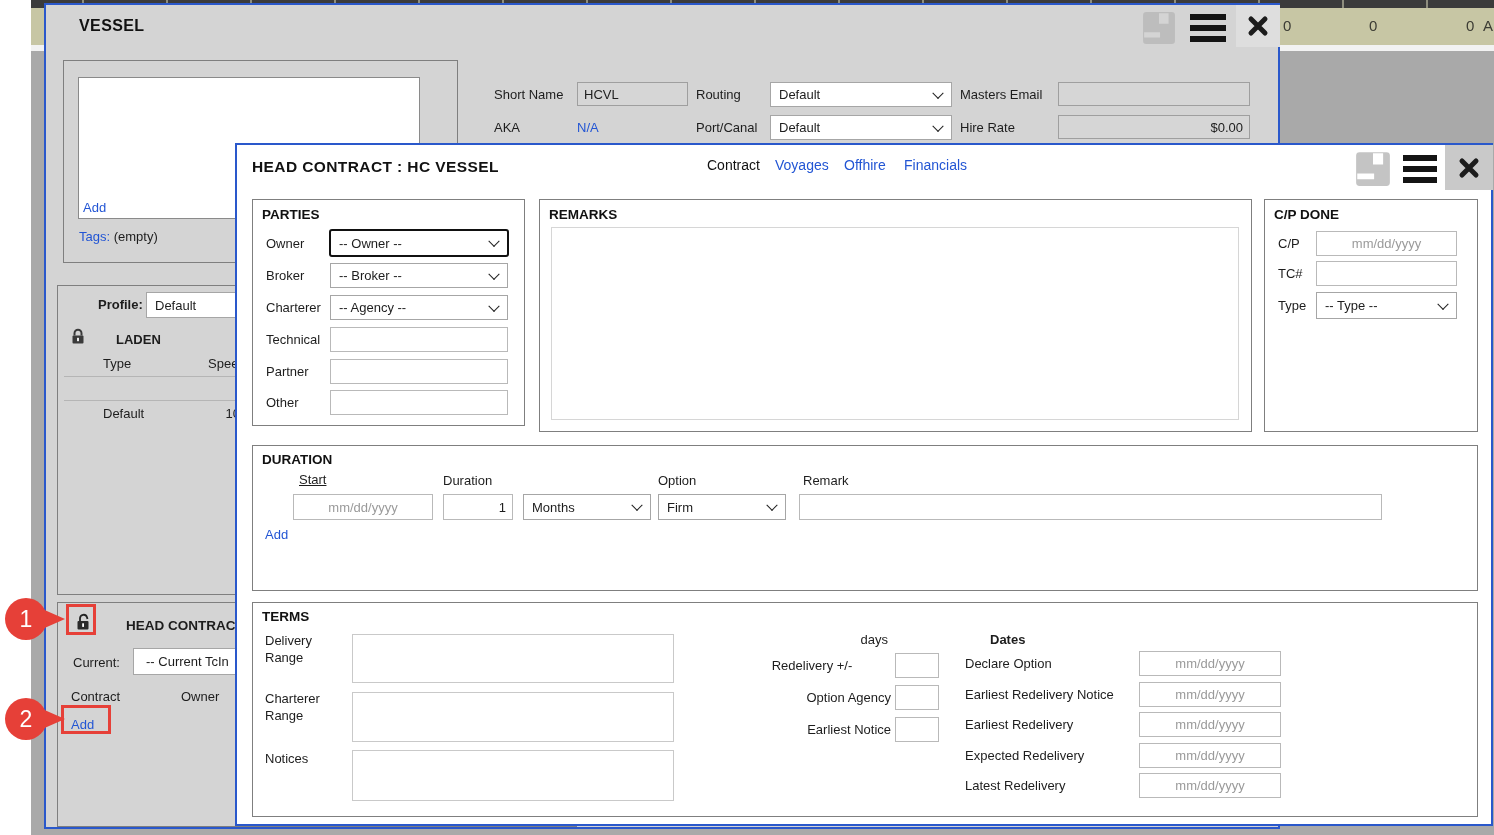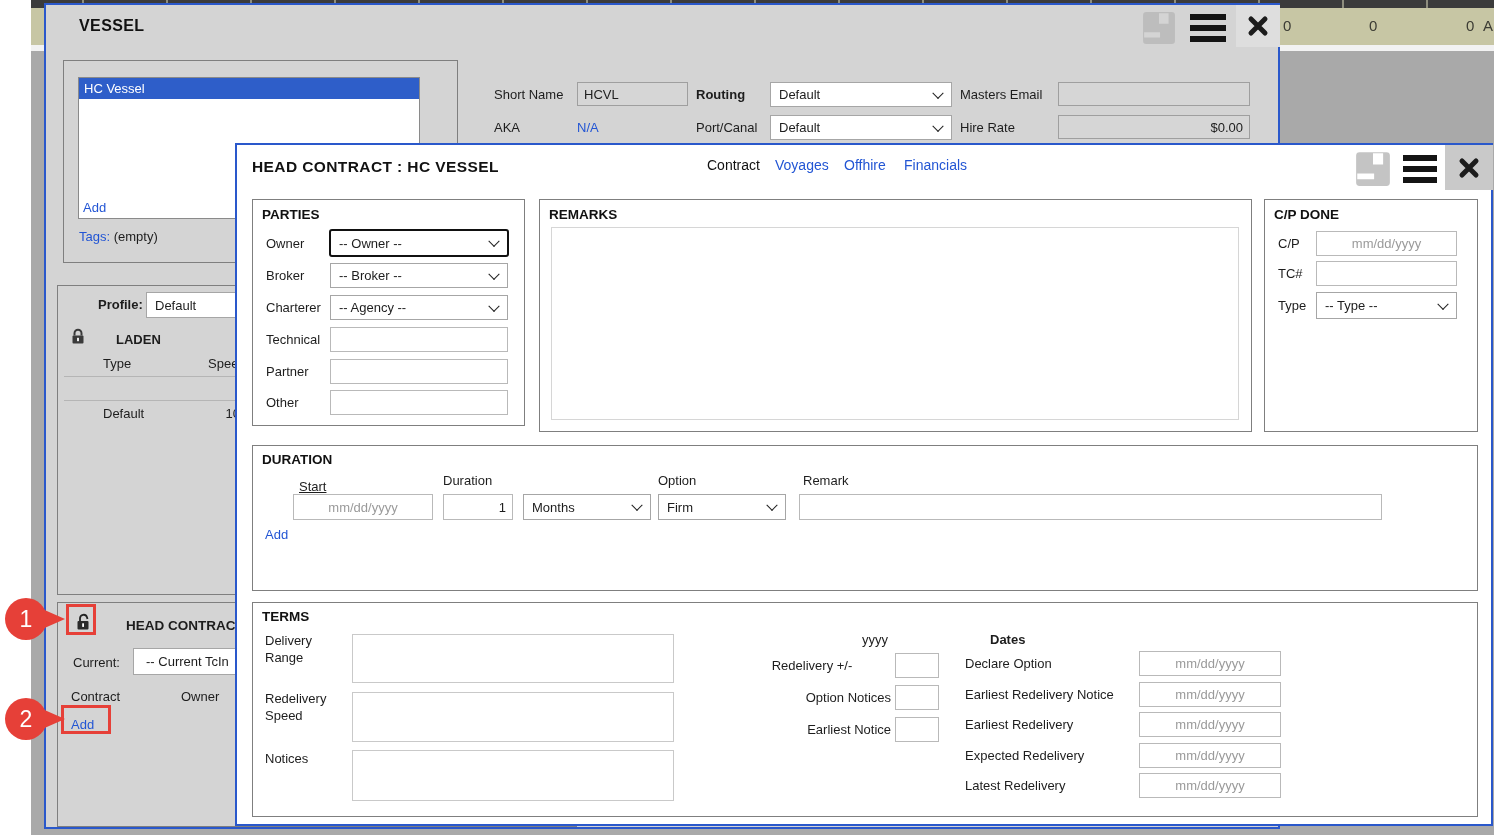--- a/index.html
+++ b/index.html
@@ -88,32 +88,31 @@
       <i></i>
     </div>
   <div class="abs xbox xbox-win" style="left:1190px;top:0;width:44px;height:42px;">
     <svg width="22" height="22" viewBox="0 0 22 22">
         <path d="M4 4 L18 18 M18 4 L4 18" stroke="#1c1c1c" stroke-width="5" stroke-linecap="round"></path>
       </svg>
   </div>
 
   <div class="abs gb" style="left:17px;top:55px;width:395px;height:203px;">
     <div class="abs listbox" style="left:14px;top:16px;width:342px;height:142px;">
-      <div class="listrow-sel">HC Vessel</div>
       <a class="link abs" style="left:4px;bottom:3px;">Add</a>
     </div>
     <div class="abs" style="left:15px;top:168px;">
       <a class="link">Tags:</a>
       <span class="lbl">(empty)</span>
     </div>
   </div>
 
   <span class="abs lbl" style="left:448px;top:82px;">Short Name</span>
   <input class="abs inp inp-gray" style="left: 531px; top: 77px; width: 111px; height: 24px;" value="HCVL">
-  <span class="abs lbl" style="left:650px;top:82px;font-weight:bold;">Routing</span>
+  <span class="abs lbl" style="left:650px;top:82px;">Routing</span>
   <div class="abs sel" style="left:724px;top:77px;width:182px;height:25px;">
     <span>Default</span>
       <span class="chev"></span>
   </div>
   <span class="abs lbl" style="left:914px;top:82px;">Masters Email</span>
   <input class="abs inp inp-gray" style="left: 1012px; top: 77px; width: 192px; height: 24px;">
 
   <span class="abs lbl" style="left:448px;top:115px;">AKA</span>
   <a class="abs link" style="left:531px;top:115px;">N/A</a>
   <span class="abs lbl" style="left:650px;top:115px;">Port/Canal</span>
@@ -230,21 +229,21 @@
     <input class="abs inp" style="left: 51px; top: 61px; width: 141px; height: 25px;">
     <span class="abs lbl" style="left:13px;top:98px;">Type</span>
     <div class="abs sel" style="left:51px;top:92px;width:141px;height:27px;">
       <span>-- Type --</span>
         <span class="chev"></span>
     </div>
   </div>
 
   <div class="abs gb" style="left:15px;top:300px;width:1226px;height:146px;">
     <span class="abs gb-title" style="left:9px;top:6px;">DURATION</span>
-    <span class="abs lbl" style="left:46px;top:33px;text-decoration:underline;">Start</span>
+    <span class="abs lbl" style="left:46px;top:26px;text-decoration:underline;">Start</span>
     <span class="abs lbl" style="left:190px;top:27px;">Duration</span>
     <span class="abs lbl" style="left:405px;top:27px;">Option</span>
     <span class="abs lbl" style="left:550px;top:27px;">Remark</span>
     <input class="abs inp date" style="left: 40px; top: 48px; width: 140px; height: 26px;" placeholder="mm/dd/yyyy">
     <input class="abs inp num" style="left: 190px; top: 48px; width: 70px; height: 26px;" value="1">
     <div class="abs sel" style="left:270px;top:48px;width:128px;height:26px;">
       <span>Months</span>
         <span class="chev"></span>
     </div>
     <div class="abs sel" style="left:405px;top:48px;width:128px;height:26px;">
@@ -252,29 +251,29 @@
         <span class="chev"></span>
     </div>
     <input class="abs inp" style="left: 546px; top: 48px; width: 583px; height: 26px;">
     <a class="abs link" style="left:12px;top:81px;">Add</a>
   </div>
 
   <div class="abs gb" style="left:15px;top:457px;width:1226px;height:215px;">
     <span class="abs gb-title" style="left:9px;top:6px;">TERMS</span>
     <span class="abs lbl" style="left:12px;top:30px;width:80px;white-space:normal;line-height:1.3;">Delivery Range</span>
     <textarea class="abs ta" style="left: 99px; top: 31px; width: 322px; height: 49px;"></textarea>
-    <span class="abs lbl" style="left:12px;top:88px;width:80px;white-space:normal;line-height:1.3;">Redelivery Speed</span>
+    <span class="abs lbl" style="left:12px;top:88px;width:80px;white-space:normal;line-height:1.3;">Charterer Range</span>
     <textarea class="abs ta" style="left: 99px; top: 89px; width: 322px; height: 50px;"></textarea>
     <span class="abs lbl" style="left:12px;top:148px;">Notices</span>
     <textarea class="abs ta" style="left: 99px; top: 147px; width: 322px; height: 51px;"></textarea>
 
-    <span class="abs lbl" style="left:585px;top:29px;width:50px;text-align:right;">yyyy</span>
+    <span class="abs lbl" style="left:585px;top:29px;width:50px;text-align:right;">days</span>
     <span class="abs lbl" style="left:480px;top:55px;width:158px;text-align:center;">Redelivery +/-</span>
     <input class="abs inp" style="left: 642px; top: 50px; width: 44px; height: 25px;">
-    <span class="abs lbl" style="left:480px;top:87px;width:158px;text-align:right;">Option Notices</span>
+    <span class="abs lbl" style="left:480px;top:87px;width:158px;text-align:right;">Option Agency</span>
     <input class="abs inp" style="left: 642px; top: 82px; width: 44px; height: 25px;">
     <span class="abs lbl" style="left:480px;top:119px;width:158px;text-align:right;">Earliest Notice</span>
     <input class="abs inp" style="left: 642px; top: 114px; width: 44px; height: 25px;">
 
     <span class="abs lbl b" style="left:712px;top:29px;">Dates</span>
     <span class="abs lbl" style="left:712px;top:53px;">Declare Option</span>
     <input class="abs inp date" style="left: 886px; top: 48px; width: 142px; height: 25px;" placeholder="mm/dd/yyyy">
     <span class="abs lbl" style="left:712px;top:84px;">Earliest Redelivery Notice</span>
     <input class="abs inp date" style="left: 886px; top: 79px; width: 142px; height: 25px;" placeholder="mm/dd/yyyy">
     <span class="abs lbl" style="left:712px;top:114px;">Earliest Redelivery</span>

